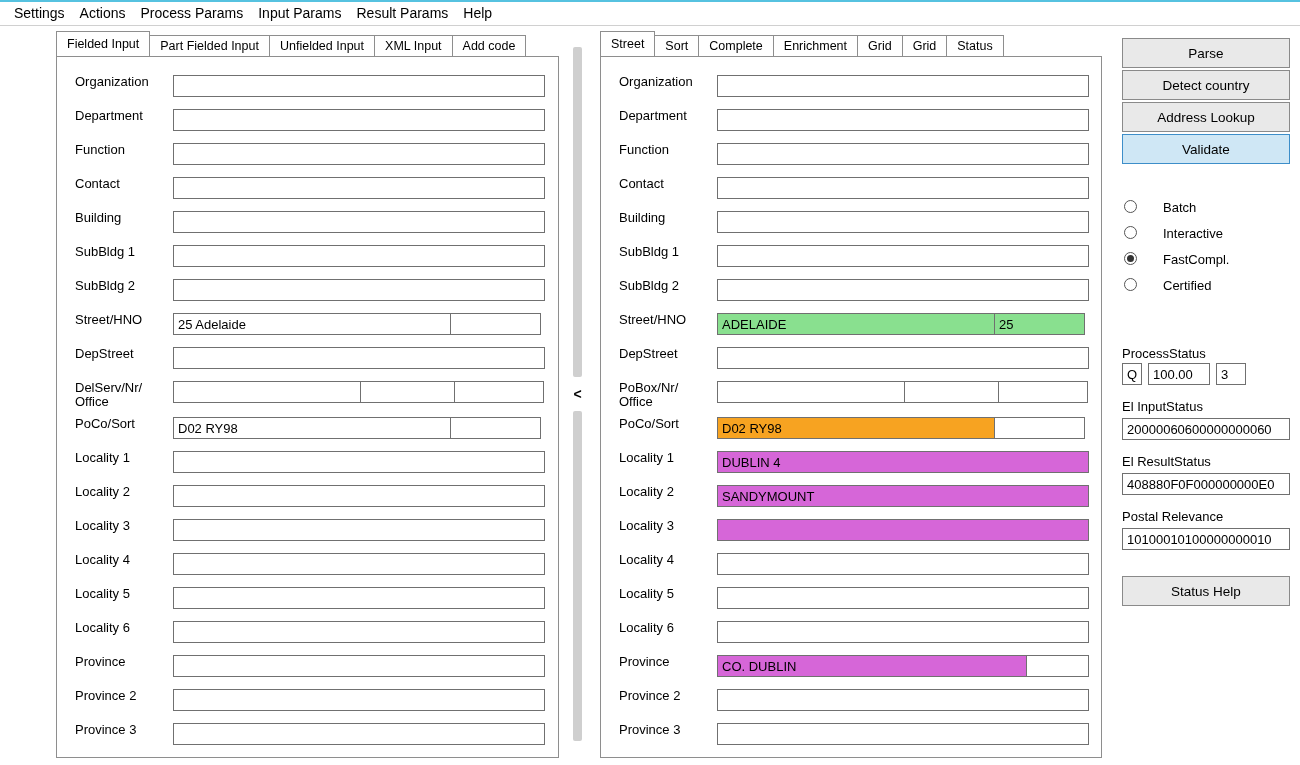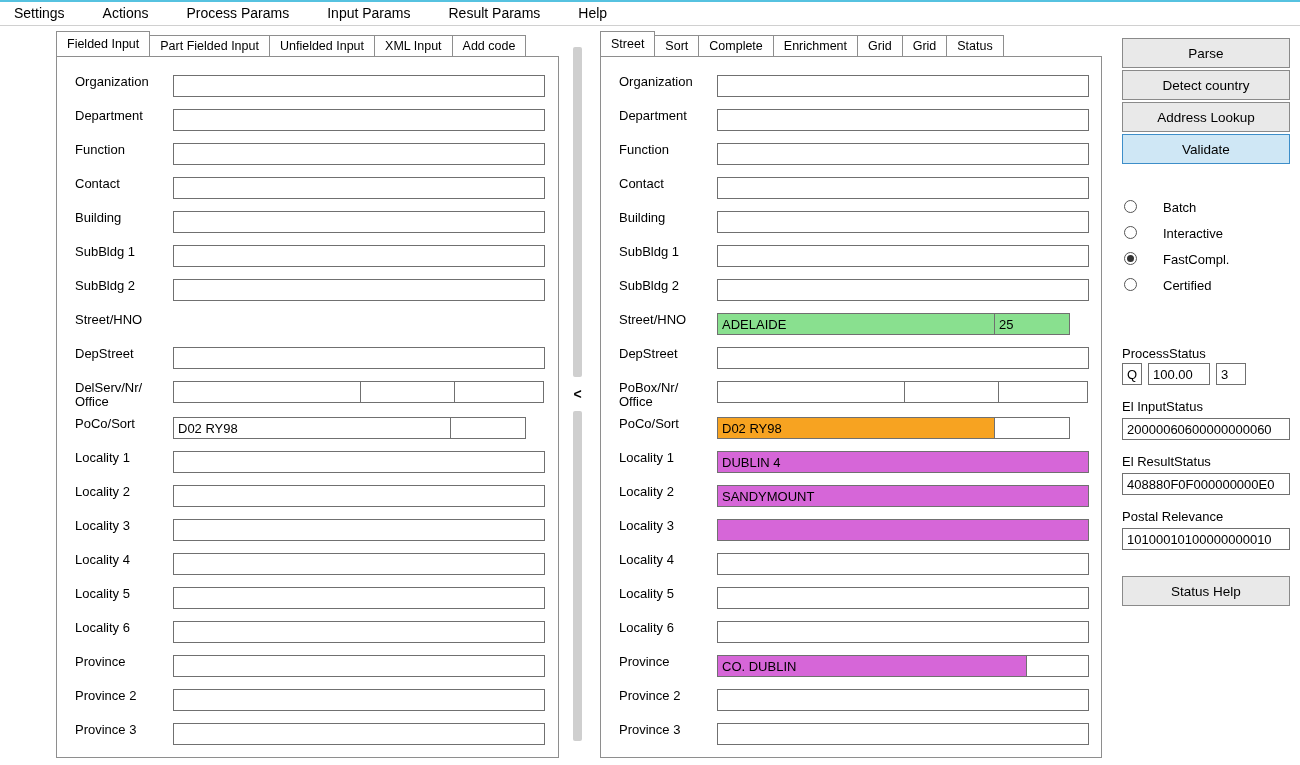--- a/index.html
+++ b/index.html
@@ -11,21 +11,21 @@
     font-size: 13px;
     color: #000;
     background: #fff;
     overflow: hidden;
   }
 
   
   .topline { height: 2px; background: #56c2e0; }
   .menubar {
     display: flex;
-    gap: 38px;
+    gap: 15px;
     padding: 3px 14px 4px 14px;
     font-size: 14px;
     border-bottom: 1px solid #d0d0d0;
     user-select: none;
   }
   .menubar span { cursor: default; }
 
   
   .workarea {
     display: flex;
@@ -101,21 +101,21 @@
     padding: 1px 4px;
     font-family: "Segoe UI", Tahoma, Arial, sans-serif;
     font-size: 13px;
     background: #fff;
     outline: none;
     margin-left: -1px;
   }
   .cells input:first-child { margin-left: 0; }
   .w-full  { width: 372px; }
   .w-70    { width: 278px; }
-  .w-30    { width: 76px; }
+  .w-30    { width: 91px; }
   .w-50a   { width: 188px; }
   .w-50b   { width: 95px;  }
   .w-50c   { width: 90px;  }
 
   
   .c-green  { background: #89e08f !important; }
   .c-orange { background: #f7a321 !important; }
   .c-magenta{ background: #d666d8 !important; }
 
   
@@ -232,20 +232,24 @@
 
       <div class="row">
           <div class="lbl">SubBldg 2</div>
         <div class="cells">
             <input class="w-full" style="">
           </div>
         </div>
 
       <div class="row">
           <div class="lbl">Street/HNO</div>
+        <div class="cells">
+          <input class="w-70" value="25 Adelaide" style="">
+          <input class="w-30" value="" style="">
+        </div>
         </div>
 
       <div class="row">
           <div class="lbl">DepStreet</div>
         <div class="cells">
             <input class="w-full" style="">
           </div>
         </div>
 
       <div class="row lbl2">

